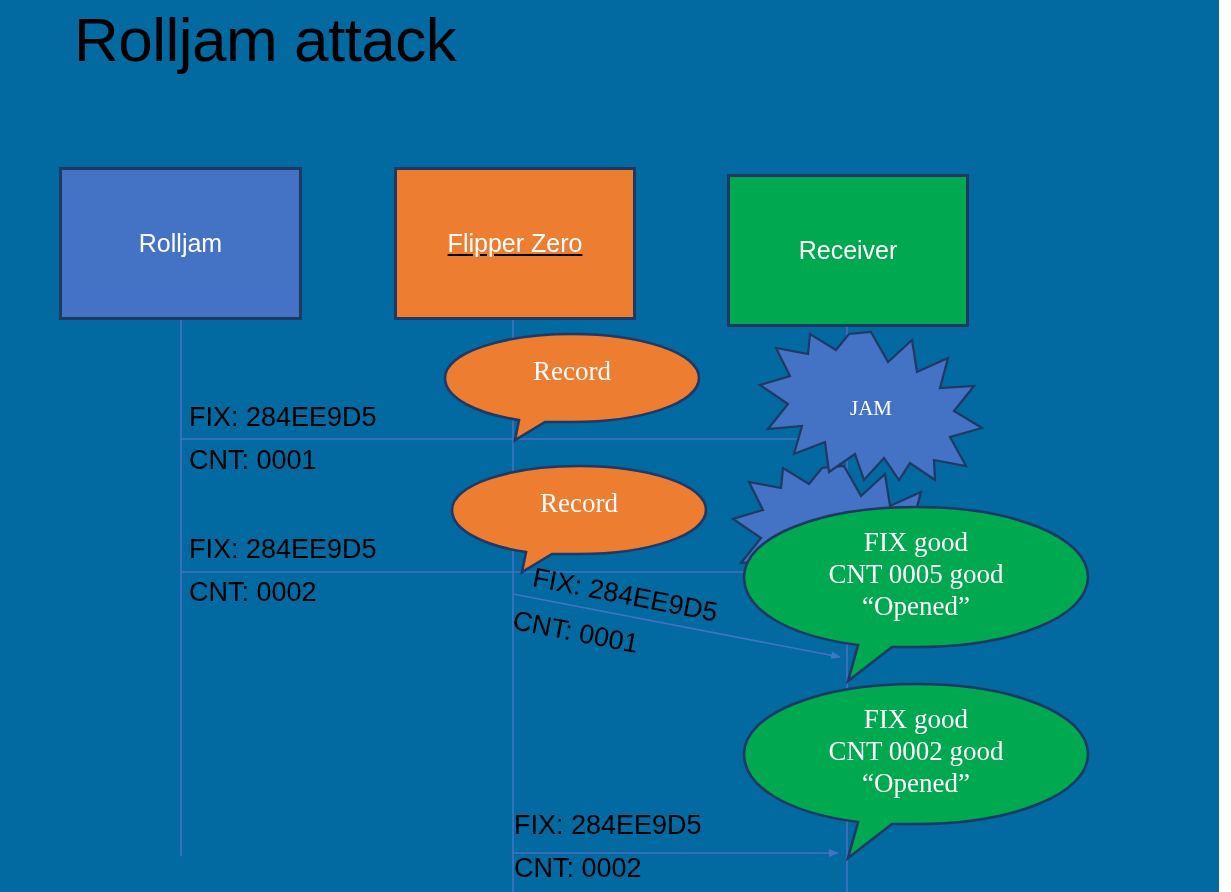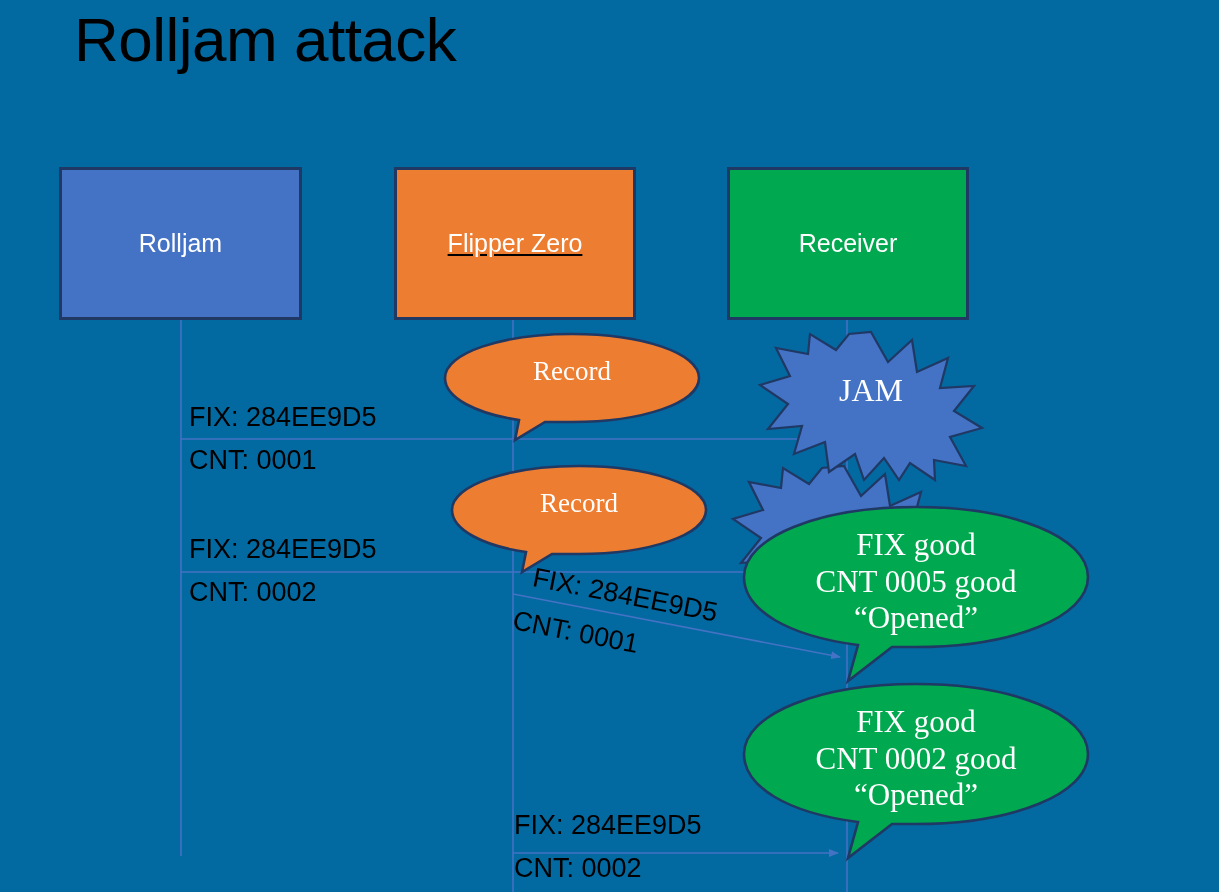--- a/index.html
+++ b/index.html
@@ -40,21 +40,21 @@
   }
   .actor-label {
     color: #ffffff;
     font-size: 25px;
     line-height: 1.1;
     text-align: center;
     white-space: nowrap;
   }
   #actor-remote   { left: 59px;  top: 167px; width: 243px; height: 153px; background: #4472C4; }
   #actor-flipper  { left: 394px; top: 167px; width: 242px; height: 153px; background: #ED7D31; text-decoration: underline; }
-  #actor-receiver { left: 727px; top: 167px; width: 242px; height: 153px; background: #00A84F; }
+  #actor-receiver { left: 727px; top: 174px; width: 242px; height: 153px; background: #00A84F; }
 
   
   #wires {
     position: absolute;
     left: 0; top: 0;
     width: 1231px;
     height: 892px;
     overflow: visible;
   }
 
@@ -91,30 +91,30 @@
   #callout-record-2 { left: 450px; top: 464px; width: 258px; height: 110px; }
   .record-text {
     top: 24px;
     font-size: 27px;
   }
 
   
   #star-jam-1 { left: 760px; top: 332px; width: 222px; height: 148px; }
   #star-jam-2 { left: 733px; top: 466px; width: 222px; height: 148px; }
   .jam-text {
-    top: 40px;
-    font-size: 32px;
+    top: 64px;
+    font-size: 21px;
   }
 
   
   #callout-result-1 { left: 742px; top: 505px; width: 348px; height: 178px; }
   #callout-result-2 { left: 742px; top: 682px; width: 348px; height: 178px; }
   .result-text {
     top: 22px;
-    font-size: 31px;
+    font-size: 27px;
   }
   .result-text div { margin: 0; }
 </style>
 </head>
 <body>
 
 <div id="canvas">
 
   <div id="page-title">Rolljam attack</div>
 

